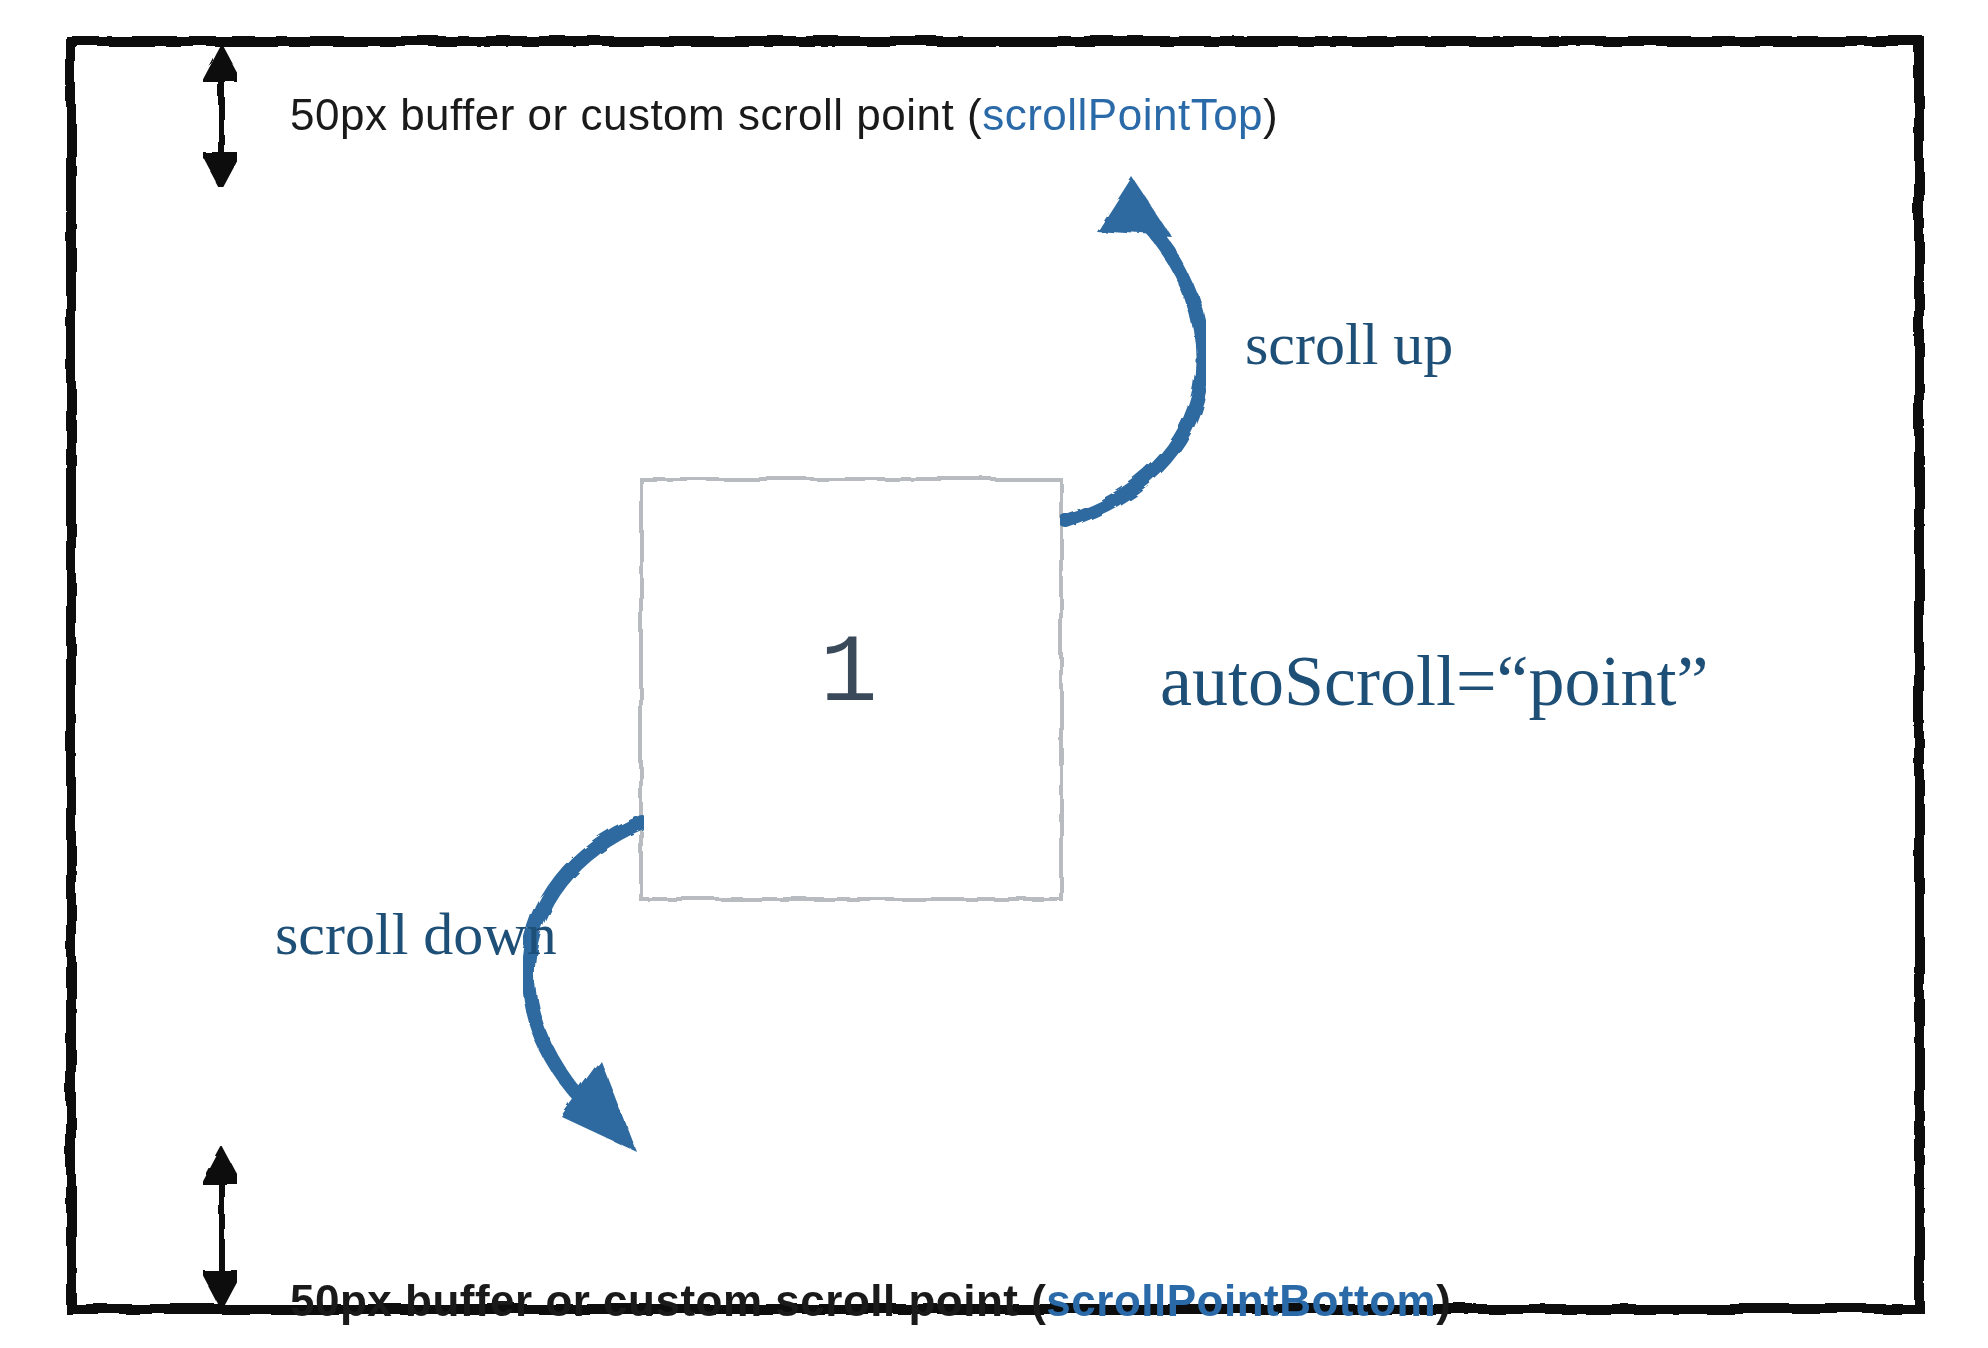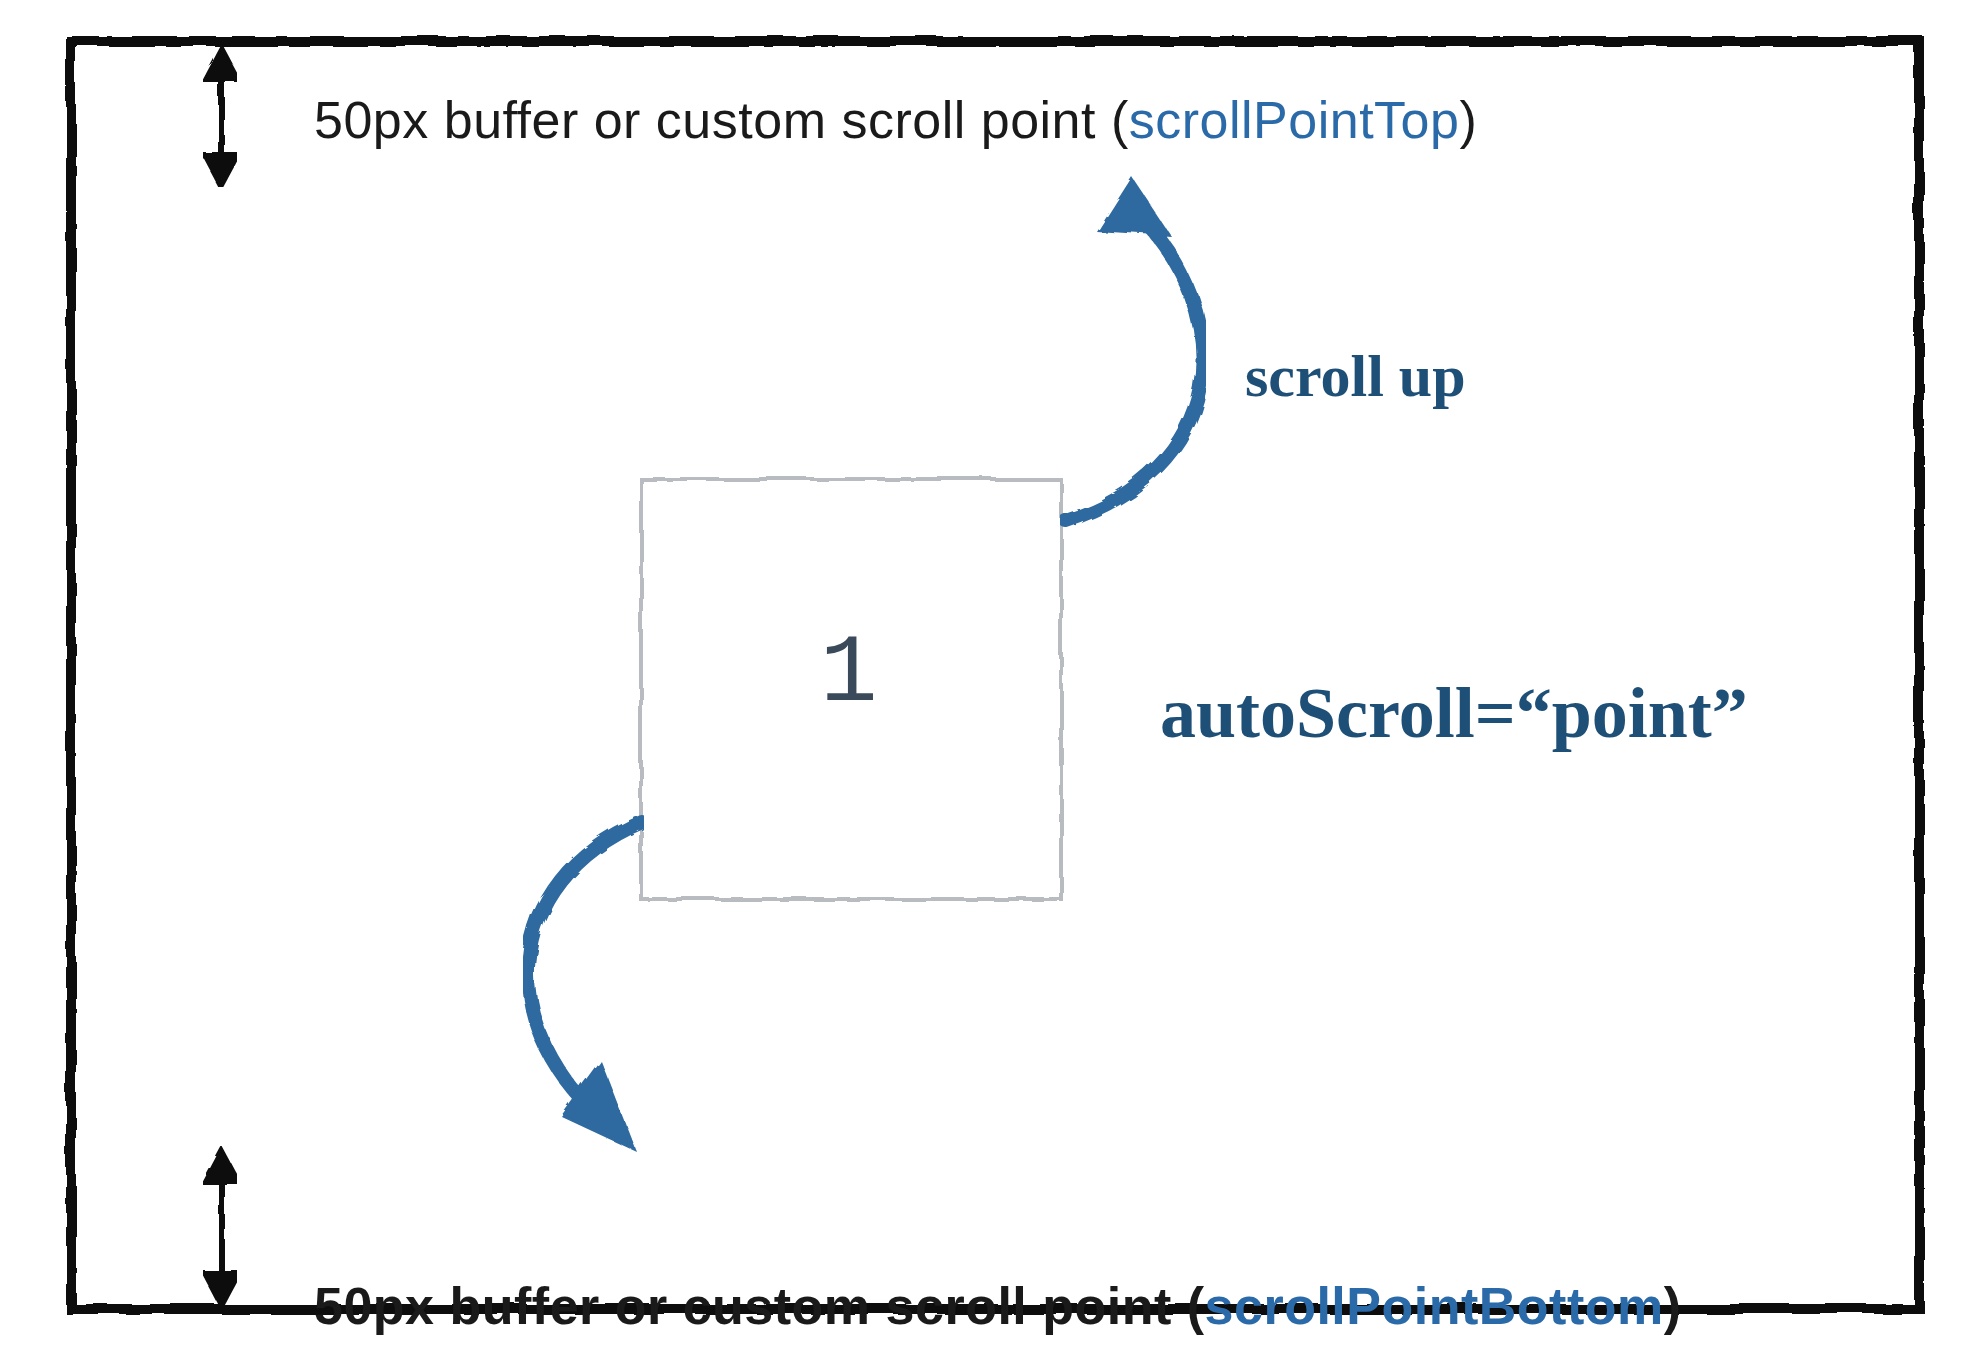--- a/index.html
+++ b/index.html
@@ -11,34 +11,32 @@
     justify-content:center;
   }
   #stage{
     position:relative;
     width:1988px;
     height:1348px;
   }
   svg{position:absolute;top:0;left:0;}
   .buffer-text{
     position:absolute;
-    font-size:52px;
+    font-size:44px;
     color:#1a1a1a;
     letter-spacing:.5px;
     white-space:nowrap;
-    margin-left:24px;
   }
   .buffer-text .ref{color:#2b6aa8;}
   .chalk-label{
     position:absolute;
     font-family:"Comic Sans MS","Segoe Script","Bradley Hand",cursive;
-    font-weight:700;
+    font-weight:400;
     color:#1e4f77;
     white-space:nowrap;
-    margin-top:32px;
   }
   .scroll-label{font-size:60px;}
   .prop-label{font-size:72px;}
   .box-num{
     position:absolute;
     font-family:"Courier New",Consolas,monospace;
     font-size:96px;
     color:#3a4a5a;
   }
 </style>
@@ -105,15 +103,16 @@
 
   <div class="buffer-text" style="left:290px;top:90px;">
     <span>50px buffer or custom scroll point (</span><span class="ref">scrollPointTop</span><span>)</span>
   </div>
 
   <div class="buffer-text" style="left:290px;top:1276px;font-weight:bold;">
     <span>50px buffer or custom scroll point (</span><span class="ref">scrollPointBottom</span><span>)</span>
   </div>
 
   <div class="chalk-label scroll-label" style="left:1245px;top:310px;">scroll up</div>
+  <div class="chalk-label scroll-label" style="left:275px;top:900px;">scroll down</div>
   <div class="chalk-label prop-label" style="left:1160px;top:640px;">autoScroll=“point”</div>
 
 </div>
 
 </body></html>

